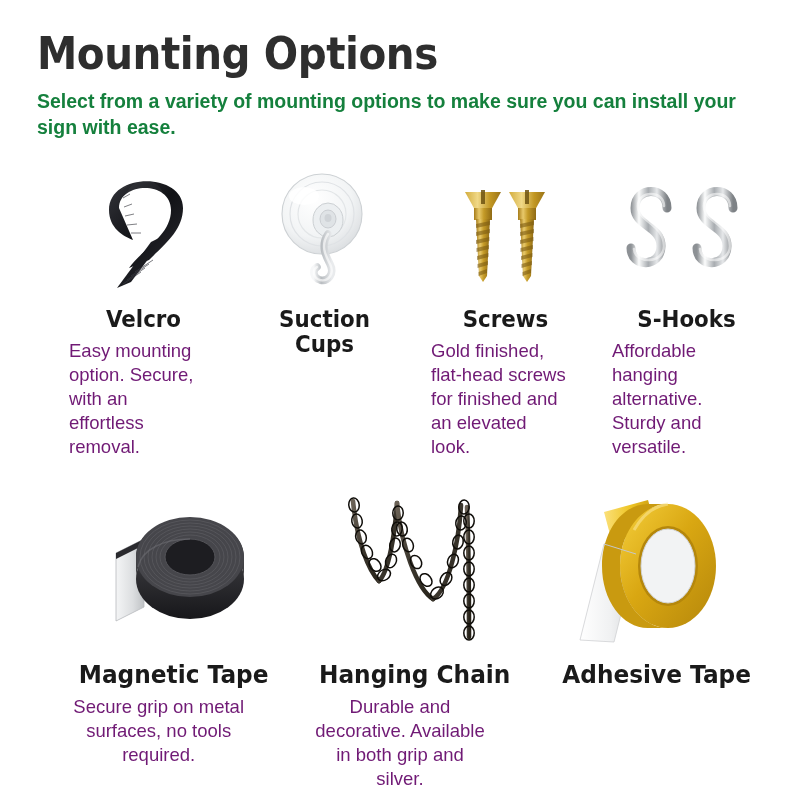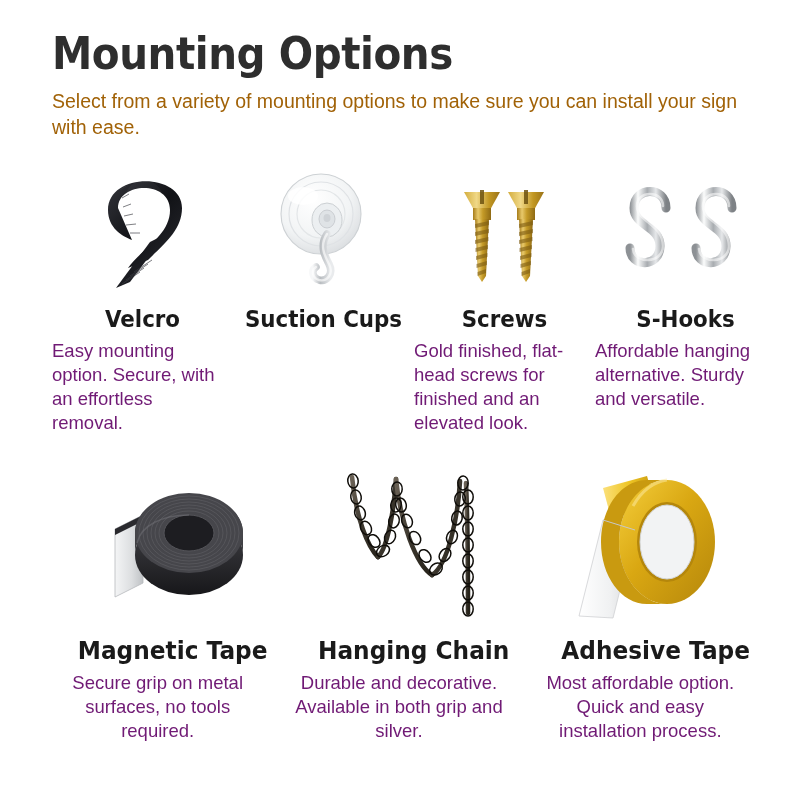--- a/index.html
+++ b/index.html
@@ -2,49 +2,49 @@
 <html><head>
 <meta charset="utf-8">
 <style>
   * { box-sizing: border-box; margin: 0; padding: 0; }
   html, body {
     width: 804px; height: 804px;
     background: #ffffff;
     font-family: "Liberation Sans", sans-serif;
     overflow: hidden;
   }
-  .page { width: 804px; height: 620px; position: relative; padding: 0 52px; }
+  .page { width: 804px; height: 620px; position: relative; padding: 0 37px; }
 
   .title {
     font-family: "DejaVu Sans", sans-serif;
     font-size: 44px;
     font-weight: 700;
     color: #2e2e2e;
     letter-spacing: -0.5px;
     line-height: 1.0;
     padding-top: 32px;
     transform: scaleX(0.92);
     transform-origin: left center;
   }
   .subtitle {
     font-size: 19.5px;
-    font-weight: 400;
-    color: #a16207;
+    font-weight: 700;
+    color: #15803d;
     line-height: 1.33;
     margin-top: 13px;
     max-width: 700px;
   }
 
   .row { display: flex; width: 724px; }
   .row1 { margin-top: 18px; }
   .row2 { margin-top: 26px; }
   .row1 .cell { width: 25%; }
   .row2 .cell { width: 33.3333%; }
 
-  .cell { display: flex; flex-direction: column; }
+  .cell { display: flex; flex-direction: column; margin-left: 32px; }
 
   .art {
     height: 135px;
     display: flex;
     align-items: flex-end;
     justify-content: center;
   }
   .row2 .art { height: 160px; }
 
   .heading {
@@ -336,18 +336,17 @@
           <ellipse cx="104" cy="76" rx="48" ry="62" fill="url(#adh)"></ellipse>
           <path d="M56 76 C56 42, 78 14, 104 14 L84 14 C58 14, 38 42, 38 76 C38 110, 58 138, 84 138 L104 138 C78 138, 56 110, 56 76 Z" fill="#c99a10"></path>
           <ellipse cx="104" cy="76" rx="30" ry="40" fill="#b5870b"></ellipse>
           <ellipse cx="104" cy="76" rx="27" ry="37" fill="#f2f3f4"></ellipse>
           <ellipse cx="104" cy="76" rx="27" ry="37" fill="none" stroke="#d3d5d7" stroke-width="1"></ellipse>
           <path d="M70 40 C78 26, 90 16, 104 14" fill="none" stroke="#fbe79a" stroke-width="3" opacity="0.55"></path>
           <path d="M40 54 L72 64" fill="none" stroke="#c6c8ca" stroke-width="1"></path>
         </svg>
       </div>
       <div class="heading">Adhesive Tape</div>
-      <div class="body">Most affordable option. Quick and easy installation process.</div>
     </div>
 
   </div>
 
 </div>
 
 </body></html>

